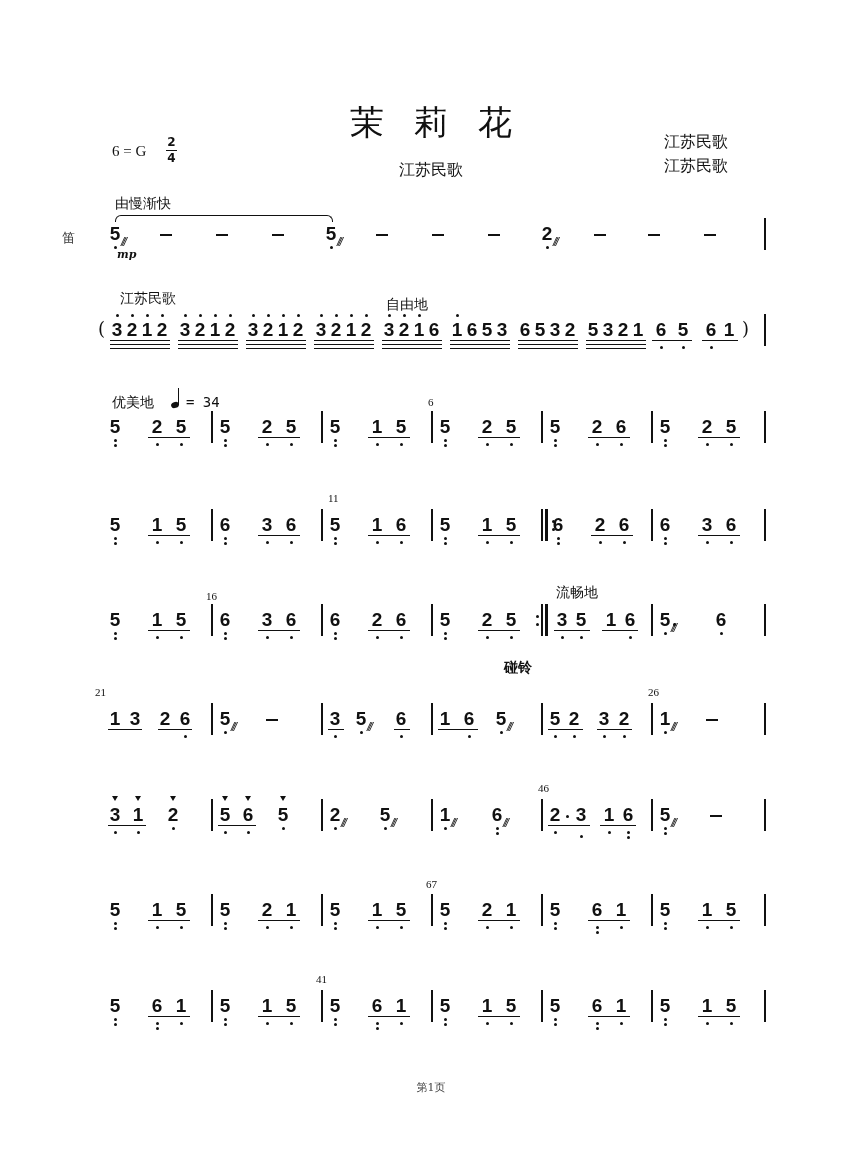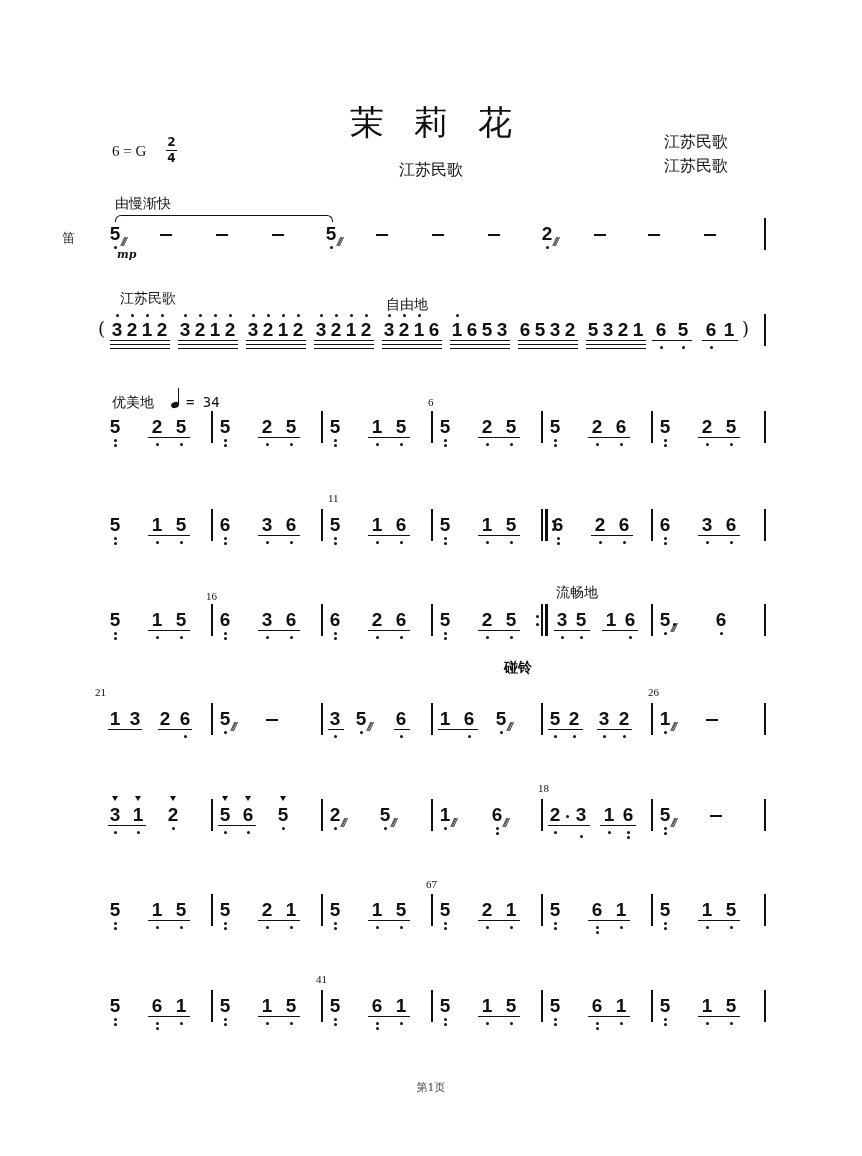--- a/index.html
+++ b/index.html
@@ -395,21 +395,21 @@
     <div class="dot-below" style="left:622.5px;top:28px;"></div>
     <div class="beam" style="left:597px;top:22px;width:35px;"></div>
     <div class="barline" style="left:651px;top:-4px;height:32px;"></div>
     <div class="note" style="left:658px;top:2px;">1</div>
     <div class="dot-below" style="left:663.5px;top:24px;"></div>
     <div class="trem" style="left:671px;top:14px;">///</div>
     <div class="dash" style="left:706px;top:12px;"></div>
     <div class="barline" style="left:764px;top:-4px;height:32px;"></div>
   </div>
 
-<div class="abs mnum" style="left:538px;top:782px;">18</div>
+<div class="abs mnum" style="left:538px;top:782px;">46</div>
 <div id="row-7" class="row" style="top:803px;">
     <div class="note" style="left:108px;top:2px;">3</div>
     <div class="dot-below" style="left:113.5px;top:28px;"></div>
     <div class="accent" style="left:112px;top:-7px;"></div>
     <div class="note" style="left:131px;top:2px;">1</div>
     <div class="dot-below" style="left:136.5px;top:28px;"></div>
     <div class="accent" style="left:135px;top:-7px;"></div>
     <div class="beam" style="left:108px;top:22px;width:38px;"></div>
     <div class="note" style="left:166px;top:2px;">2</div>
     <div class="dot-below" style="left:171.5px;top:24px;"></div>

